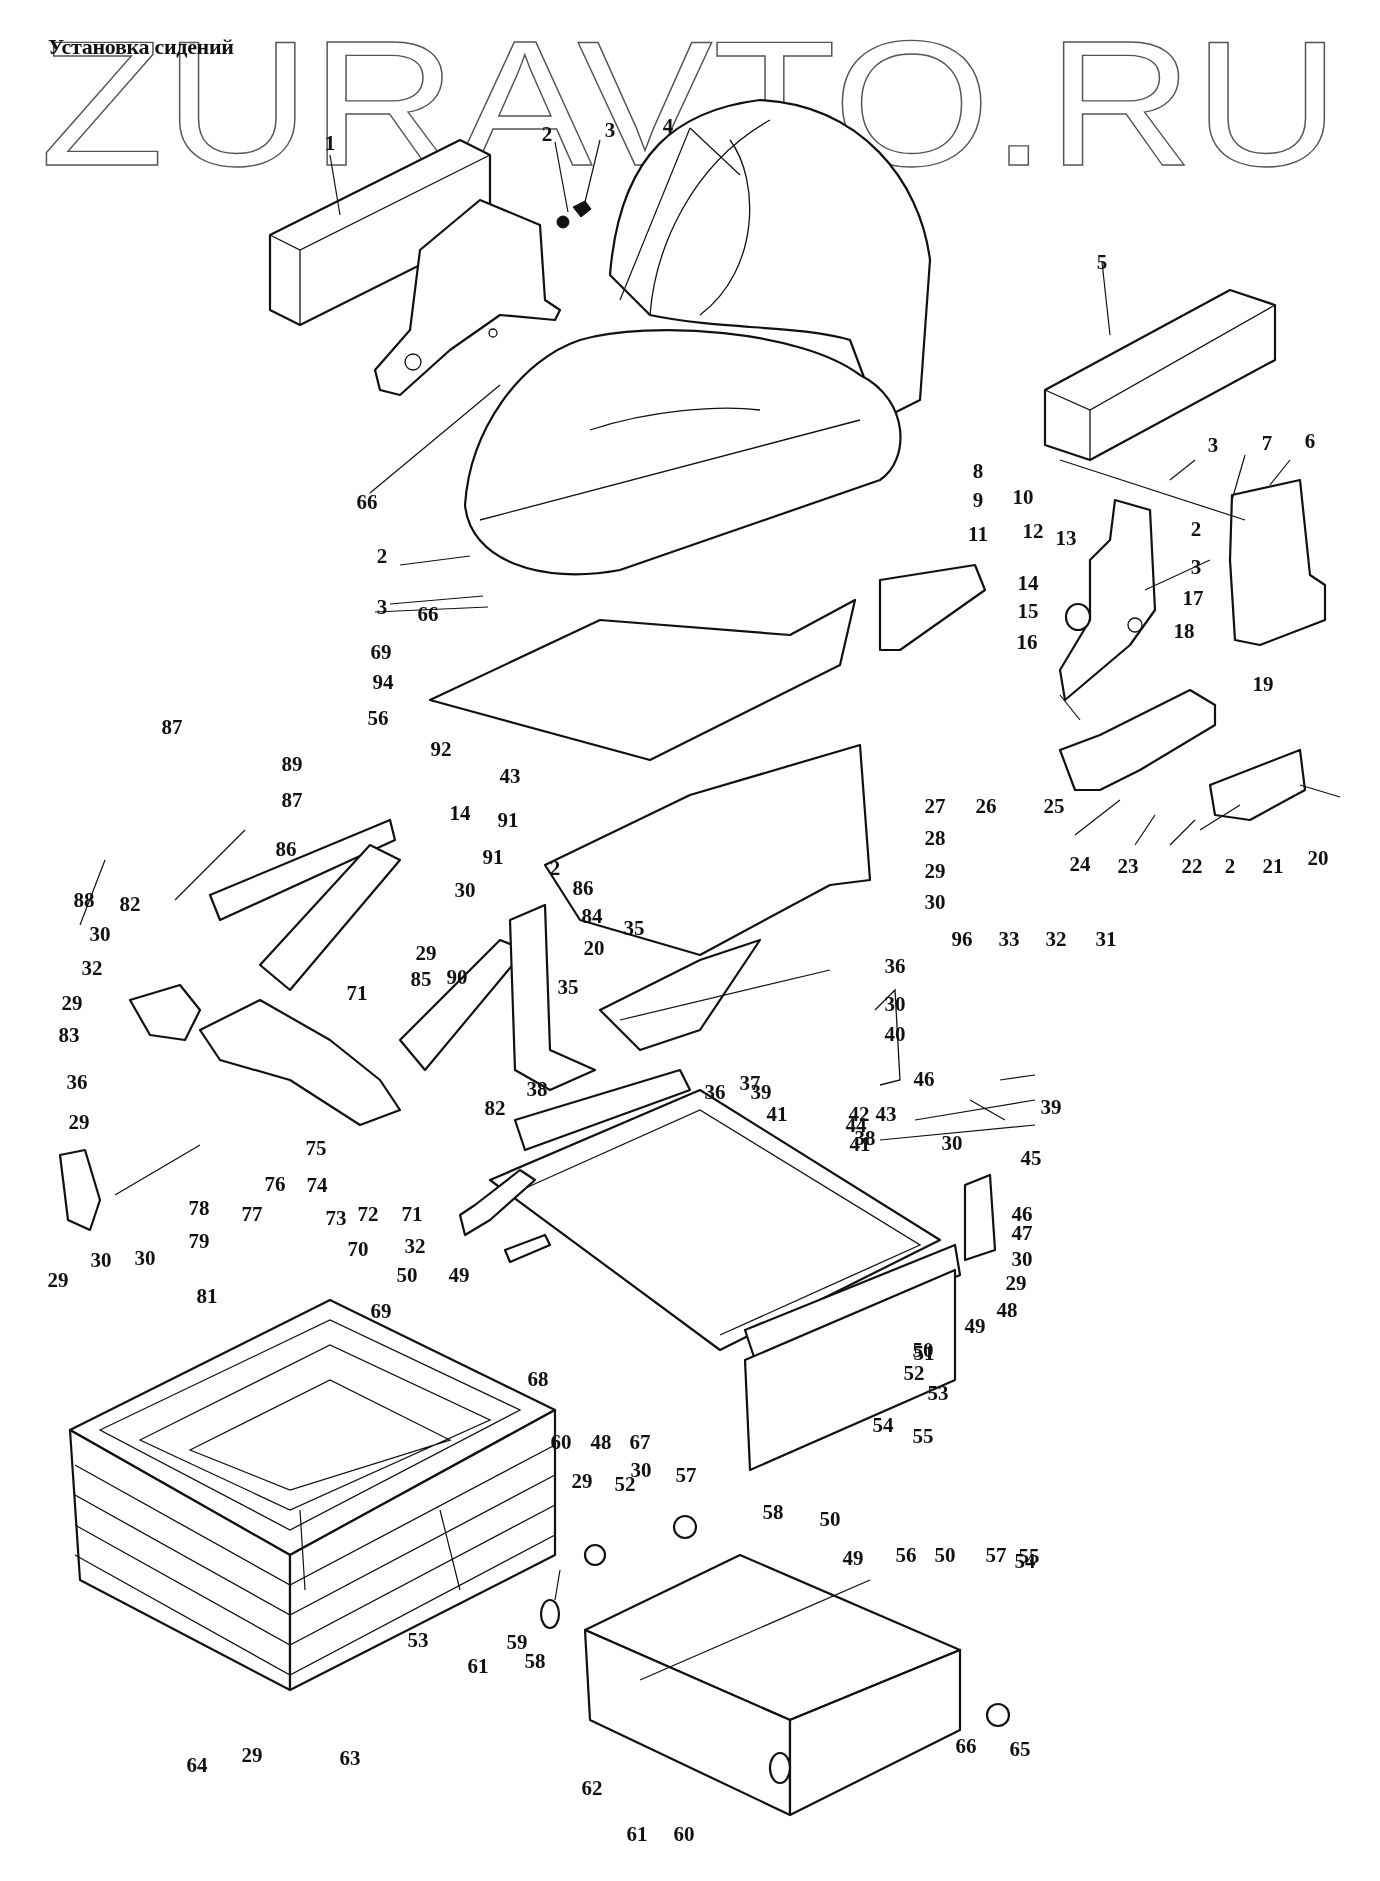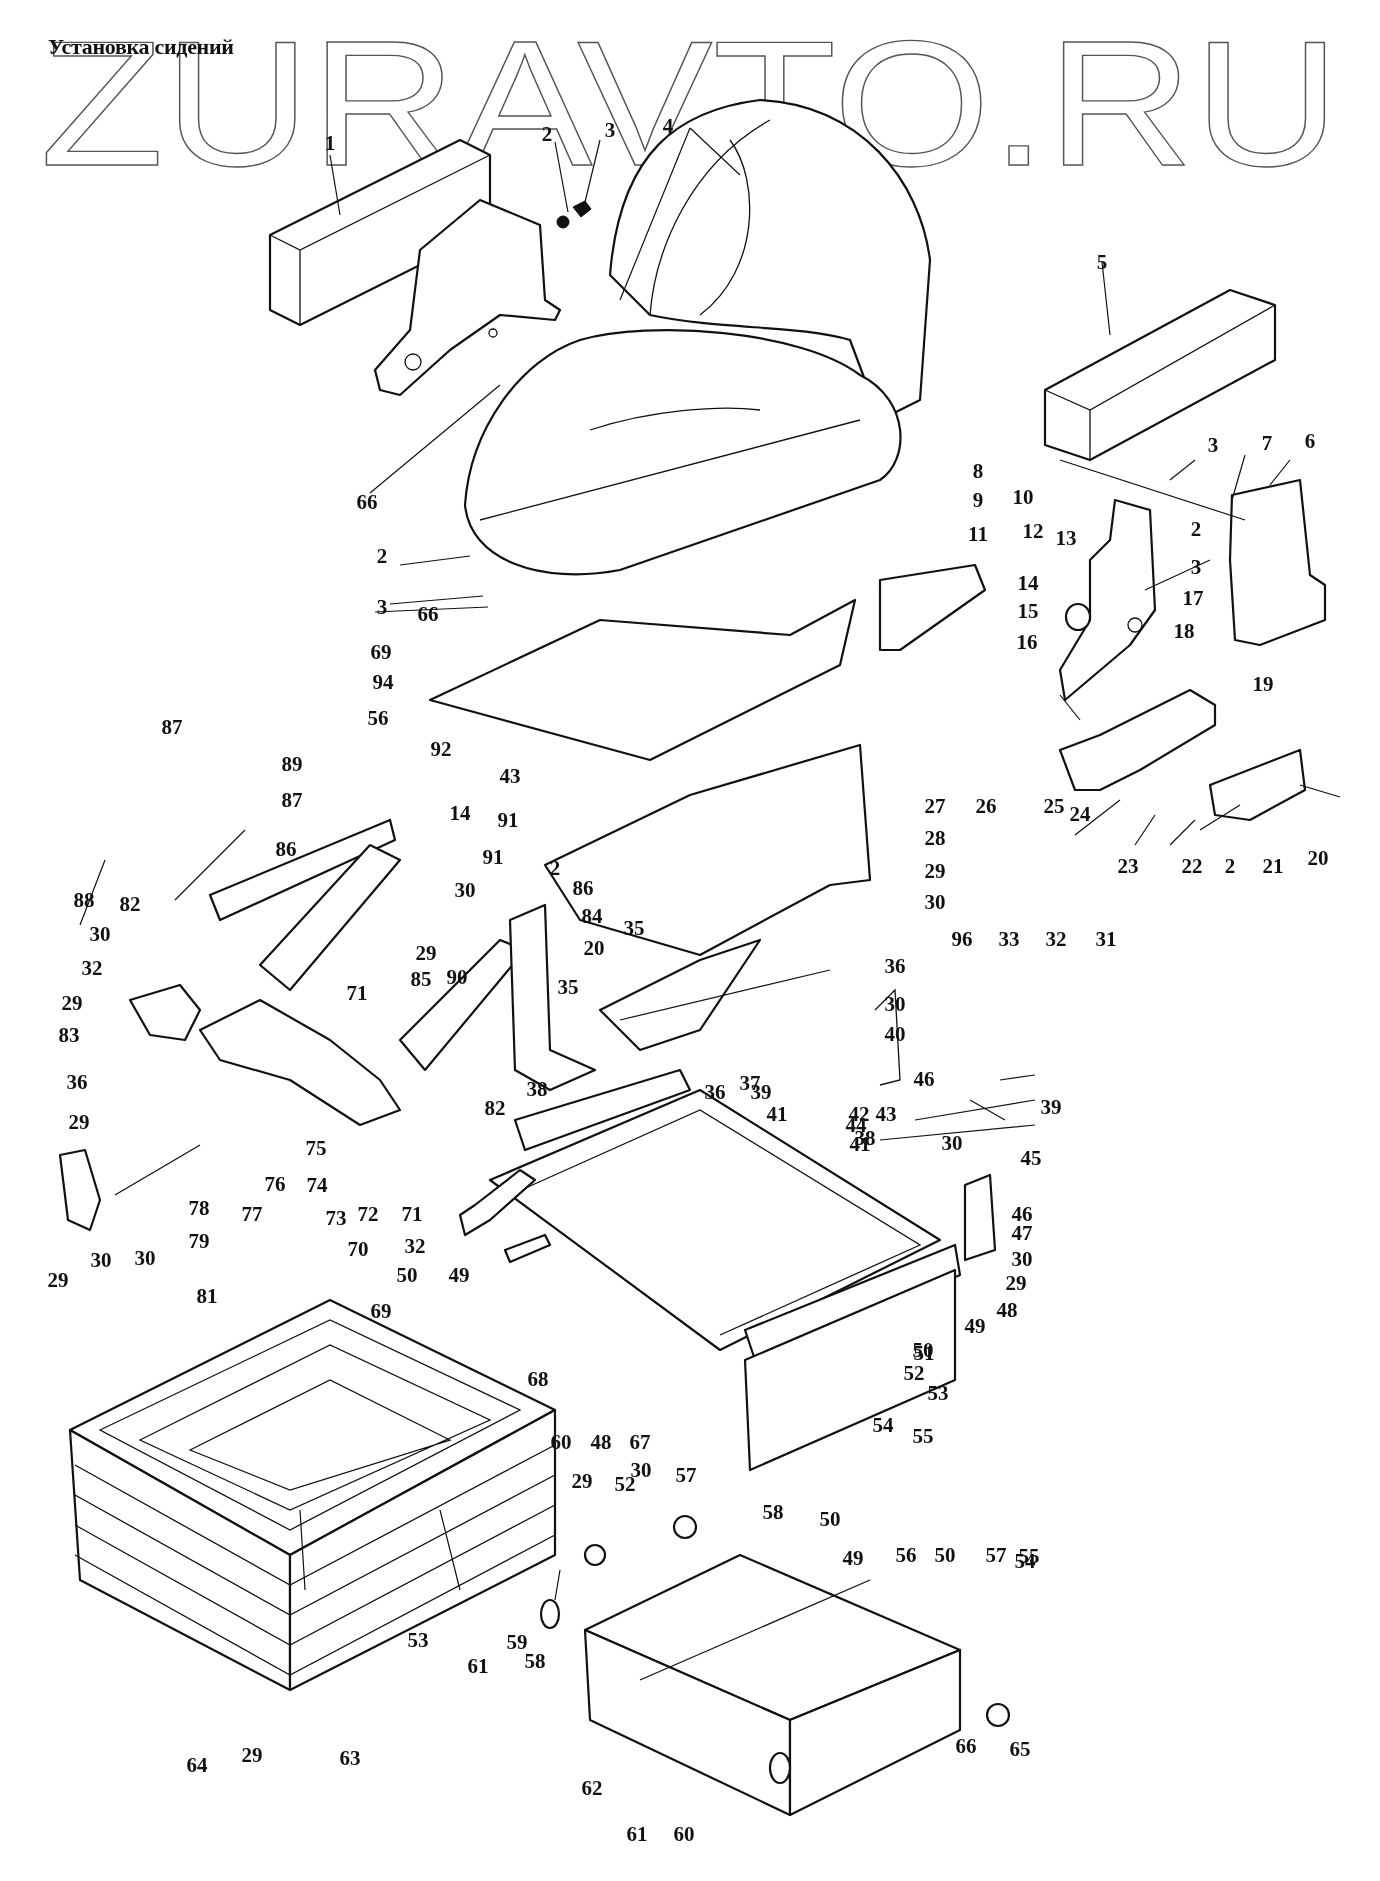--- a/index.html
+++ b/index.html
@@ -133,21 +133,21 @@
   <div class="lbl" style="left:1028px;top:583px">14</div>
   <div class="lbl" style="left:1028px;top:611px">15</div>
   <div class="lbl" style="left:1027px;top:642px">16</div>
   <div class="lbl" style="left:1184px;top:631px">18</div>
   <div class="lbl" style="left:1263px;top:684px">19</div>
   <div class="lbl" style="left:1318px;top:858px">20</div>
   <div class="lbl" style="left:1273px;top:866px">21</div>
   <div class="lbl" style="left:1230px;top:866px">2</div>
   <div class="lbl" style="left:1192px;top:866px">22</div>
   <div class="lbl" style="left:1128px;top:866px">23</div>
-  <div class="lbl" style="left:1080px;top:814px">24</div>
+  <div class="lbl" style="left:1080px;top:864px">24</div>
   <div class="lbl" style="left:1054px;top:806px">25</div>
   <div class="lbl" style="left:986px;top:806px">26</div>
   <div class="lbl" style="left:935px;top:806px">27</div>
   <div class="lbl" style="left:935px;top:838px">28</div>
   <div class="lbl" style="left:935px;top:871px">29</div>
   <div class="lbl" style="left:935px;top:902px">30</div>
   <div class="lbl" style="left:1106px;top:939px">31</div>
   <div class="lbl" style="left:1056px;top:939px">32</div>
   <div class="lbl" style="left:1009px;top:939px">33</div>
   <div class="lbl" style="left:962px;top:939px">96</div>

